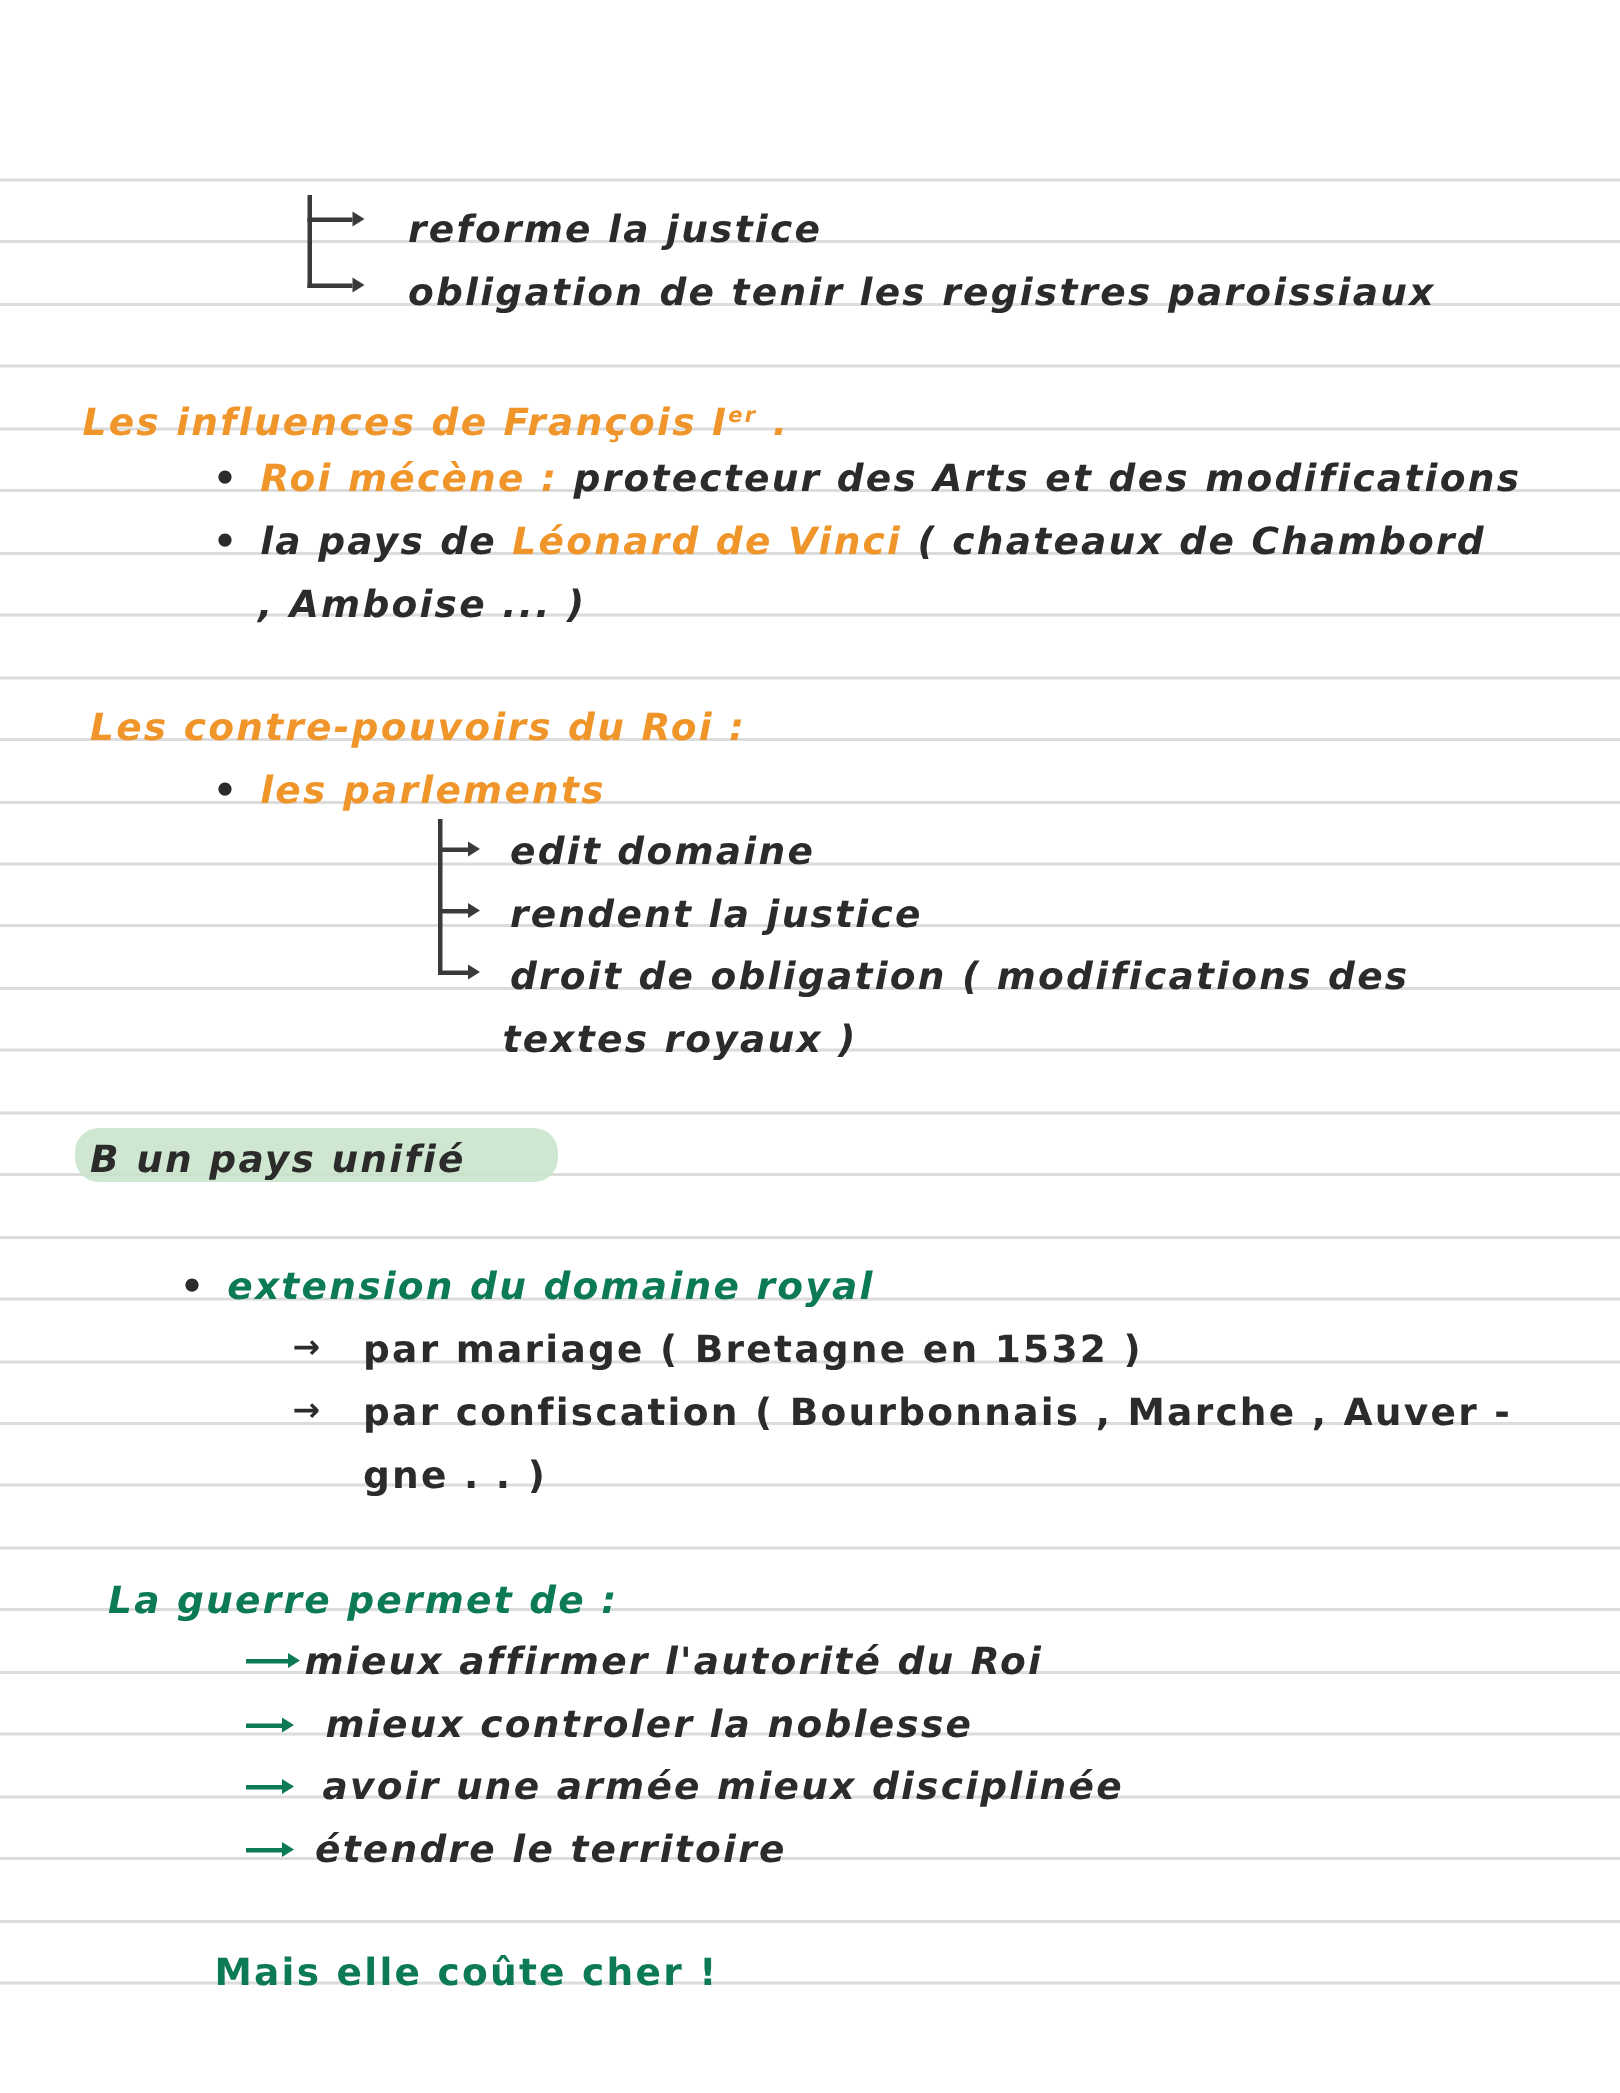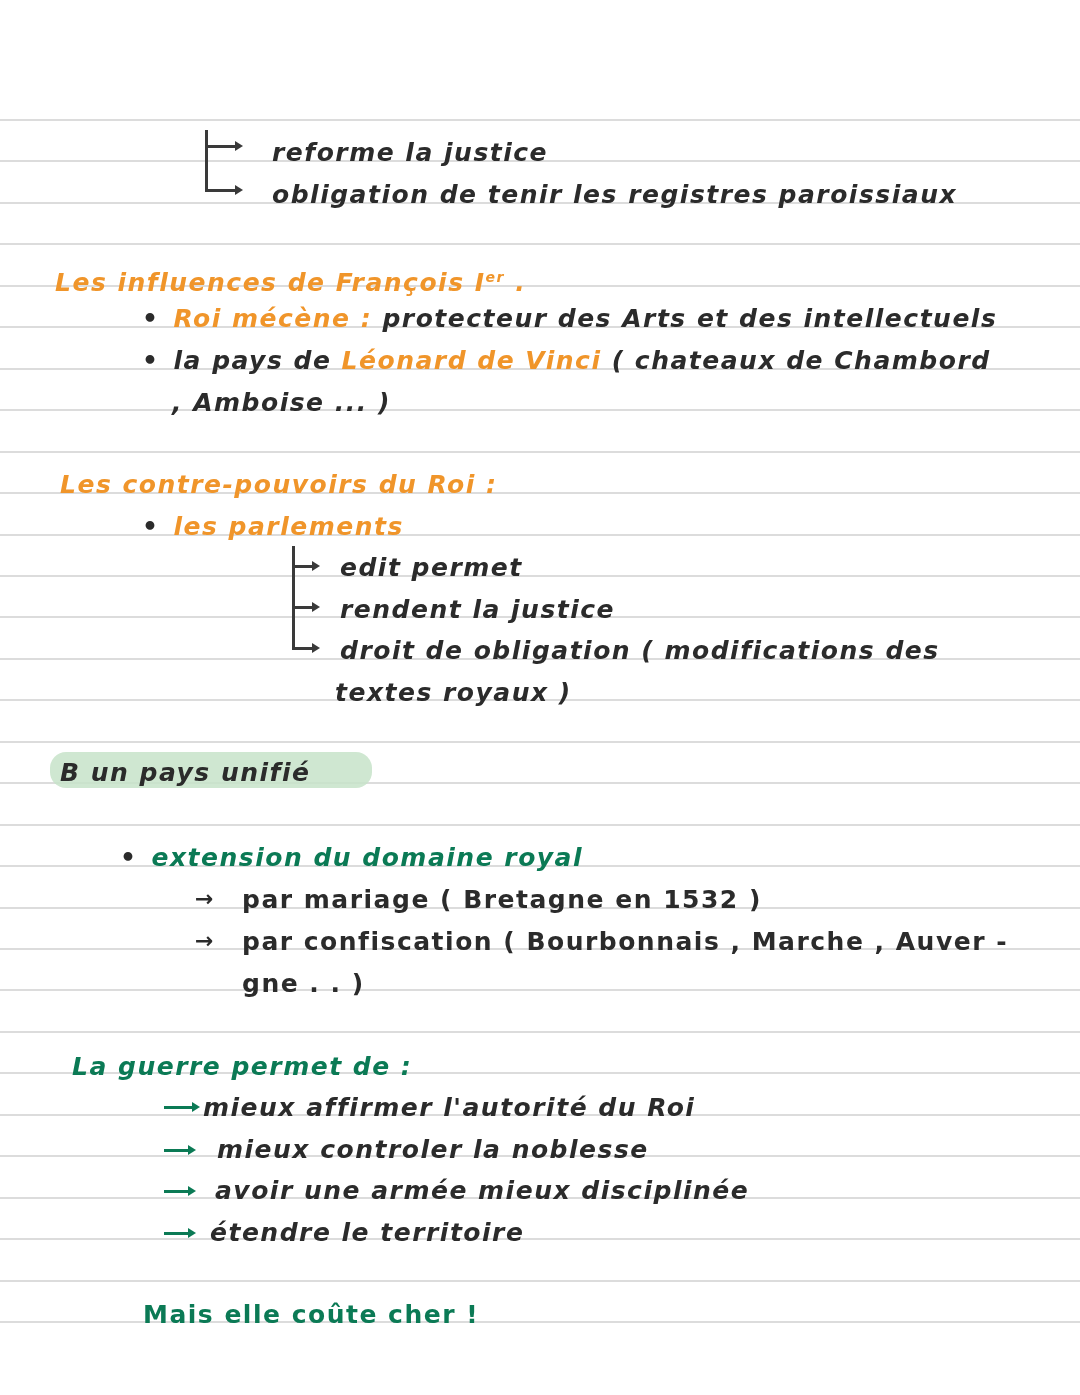--- a/index.html
+++ b/index.html
@@ -87,41 +87,41 @@
 <div class="arrowhead" style="left:235px; top:185px;"></div>
 <div class="line black" style="left:272px; top:138px;">reforme la justice</div>
 <div class="line black" style="left:272px; top:180px;">obligation de tenir les registres paroissiaux</div>
 
 <div class="line orange" style="left:55px; top:262px;">
   <span>Les influences de François I</span><span class="sup">er</span>
   <span>.</span>
 </div>
 <div class="line black" style="left:142px; top:304px;">
   <span class="bullet">•</span><span class="orange">Roi mécène :</span>
-  <span>protecteur des Arts et des intellectuels</span>
+  <span>protecteur des Arts et des modifications</span>
 </div>
 <div class="line black" style="left:142px; top:346px;">
   <span class="bullet">•</span><span>la pays de</span>
   <span class="orange" style="margin-left:0;">Léonard de Vinci</span>
   <span>( chateaux de Chambord</span>
 </div>
 <div class="line black" style="left:172px; top:388px;">, Amboise ... )</div>
 
 <div class="line orange" style="left:60px; top:470px;">Les contre-pouvoirs du Roi :</div>
 <div class="line orange" style="left:142px; top:512px;">
   <span class="bullet black">•</span><span>les parlements</span>
 </div>
 <div class="bracket" style="left:292px; top:546px; height:104px;"></div>
 <div class="arm" style="left:292px; top:565px; width:20px;"></div>
 <div class="arrowhead" style="left:312px; top:561px;"></div>
 <div class="arm" style="left:292px; top:606px; width:20px;"></div>
 <div class="arrowhead" style="left:312px; top:602px;"></div>
 <div class="arm" style="left:292px; top:647px; width:20px;"></div>
 <div class="arrowhead" style="left:312px; top:643px;"></div>
-<div class="line black" style="left:340px; top:553px;">edit permet</div>
+<div class="line black" style="left:340px; top:553px;">edit domaine</div>
 <div class="line black" style="left:340px; top:595px;">rendent la justice</div>
 <div class="line black" style="left:340px; top:636px;">droit de obligation ( modifications des</div>
 <div class="line black" style="left:335px; top:678px;">textes royaux )</div>
 
 <div class="highlight"></div>
 <div class="line black" style="left:60px; top:758px;">B un pays unifié</div>
 <div class="line green" style="left:120px; top:843px;">
   <span class="bullet black">•</span><span>extension du domaine royal</span>
 </div>
 <div class="small-arrow" style="left:195px; top:886px;">→</div>

